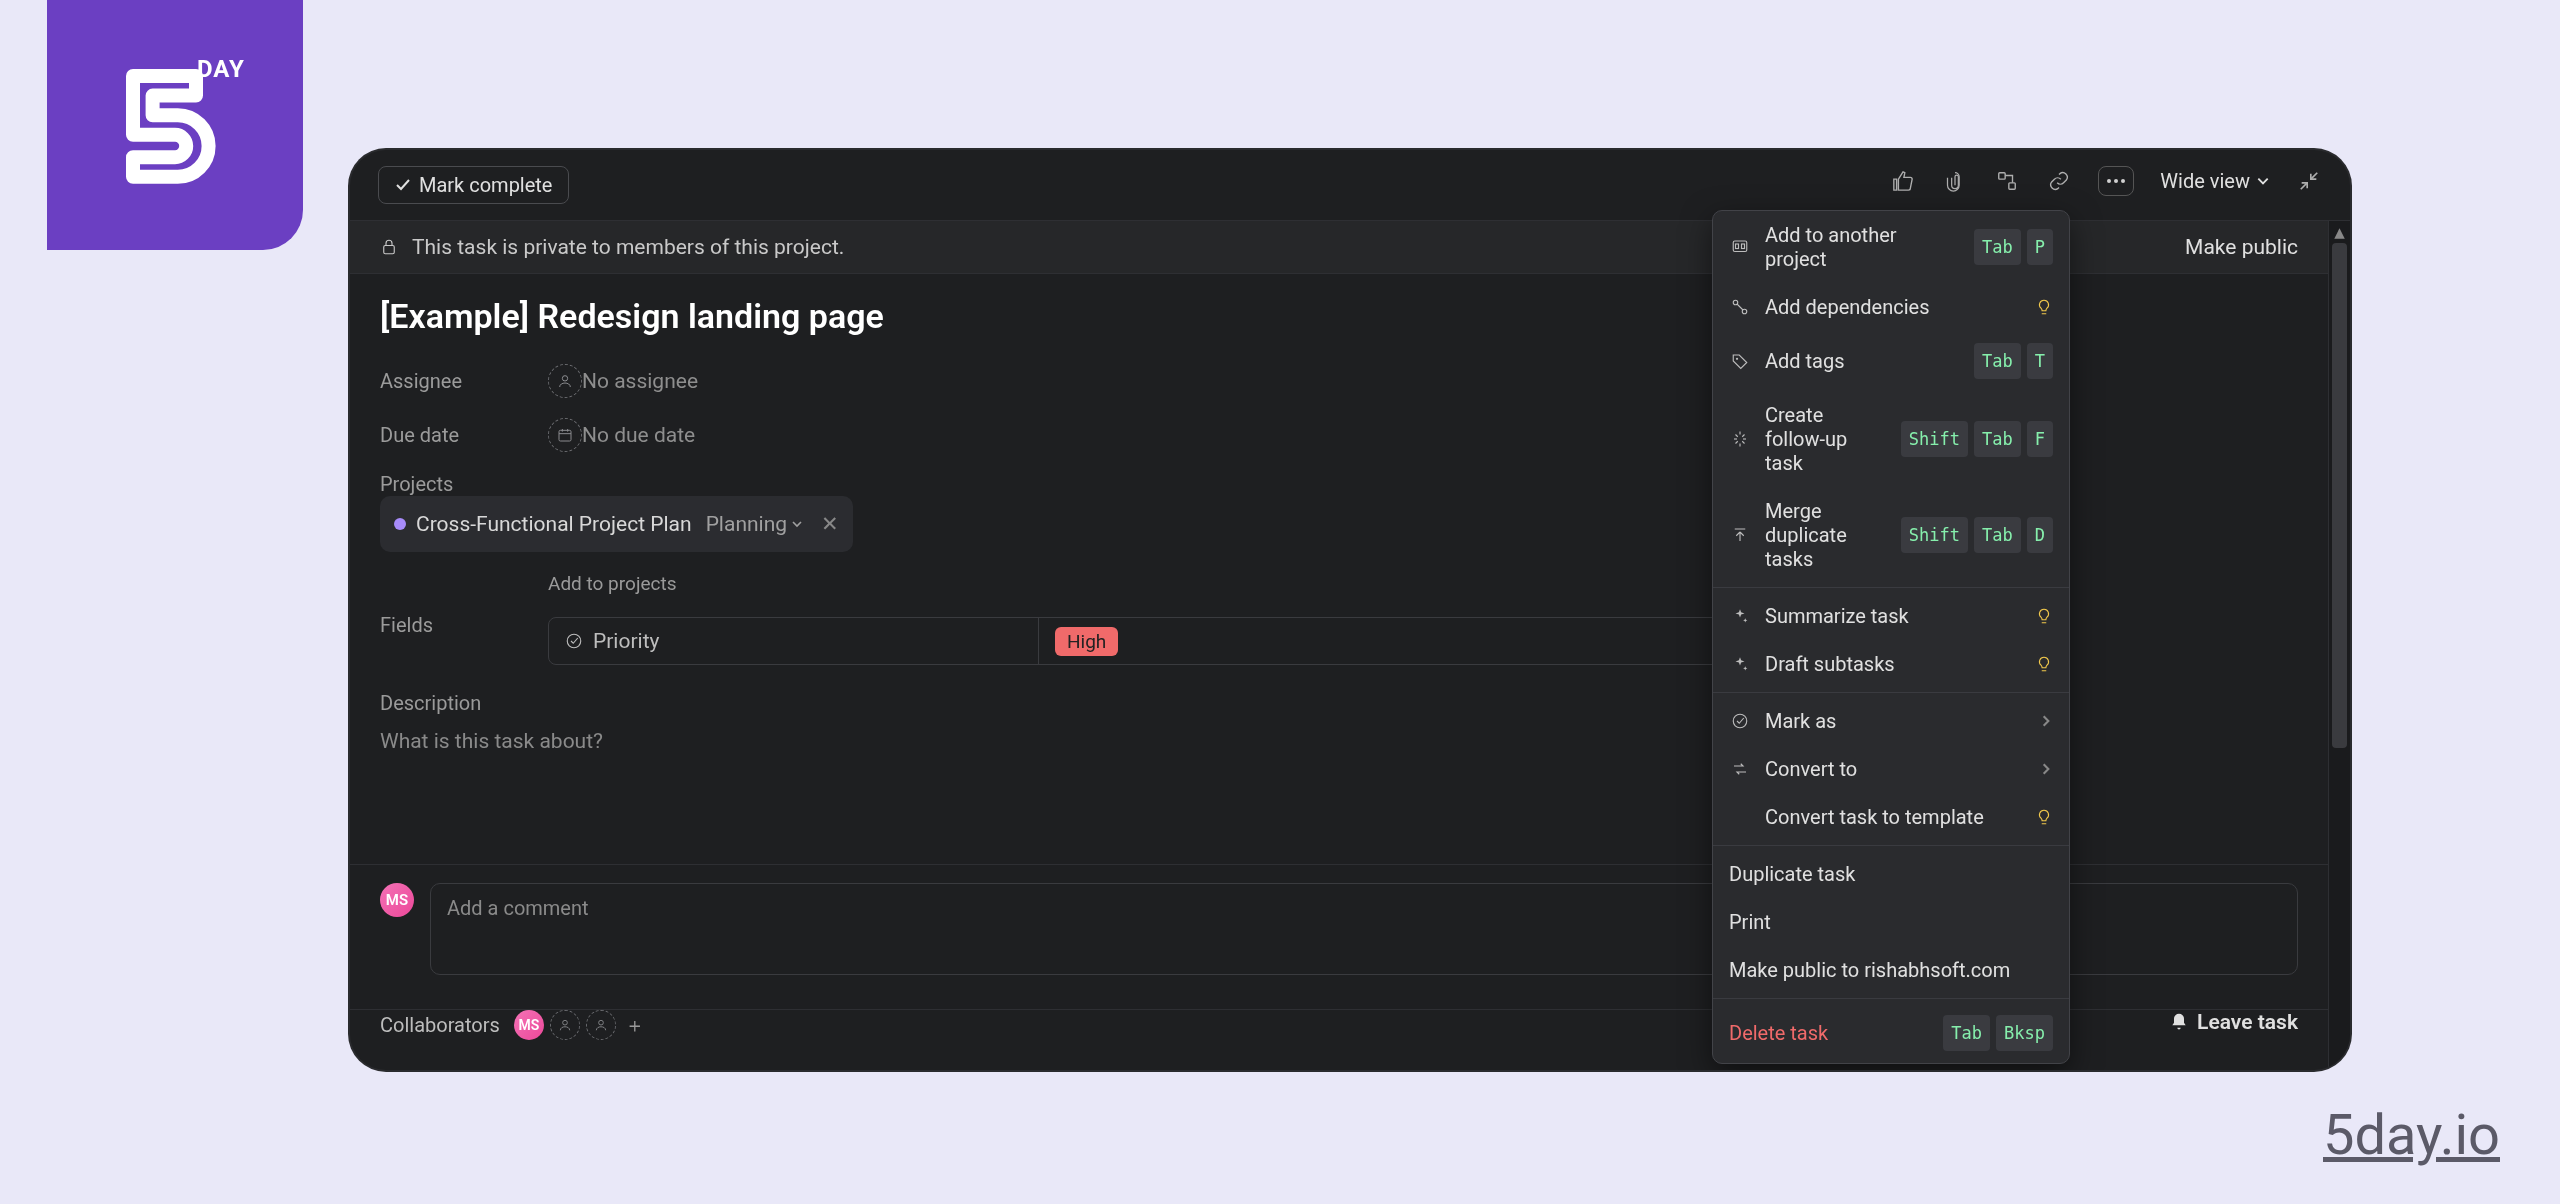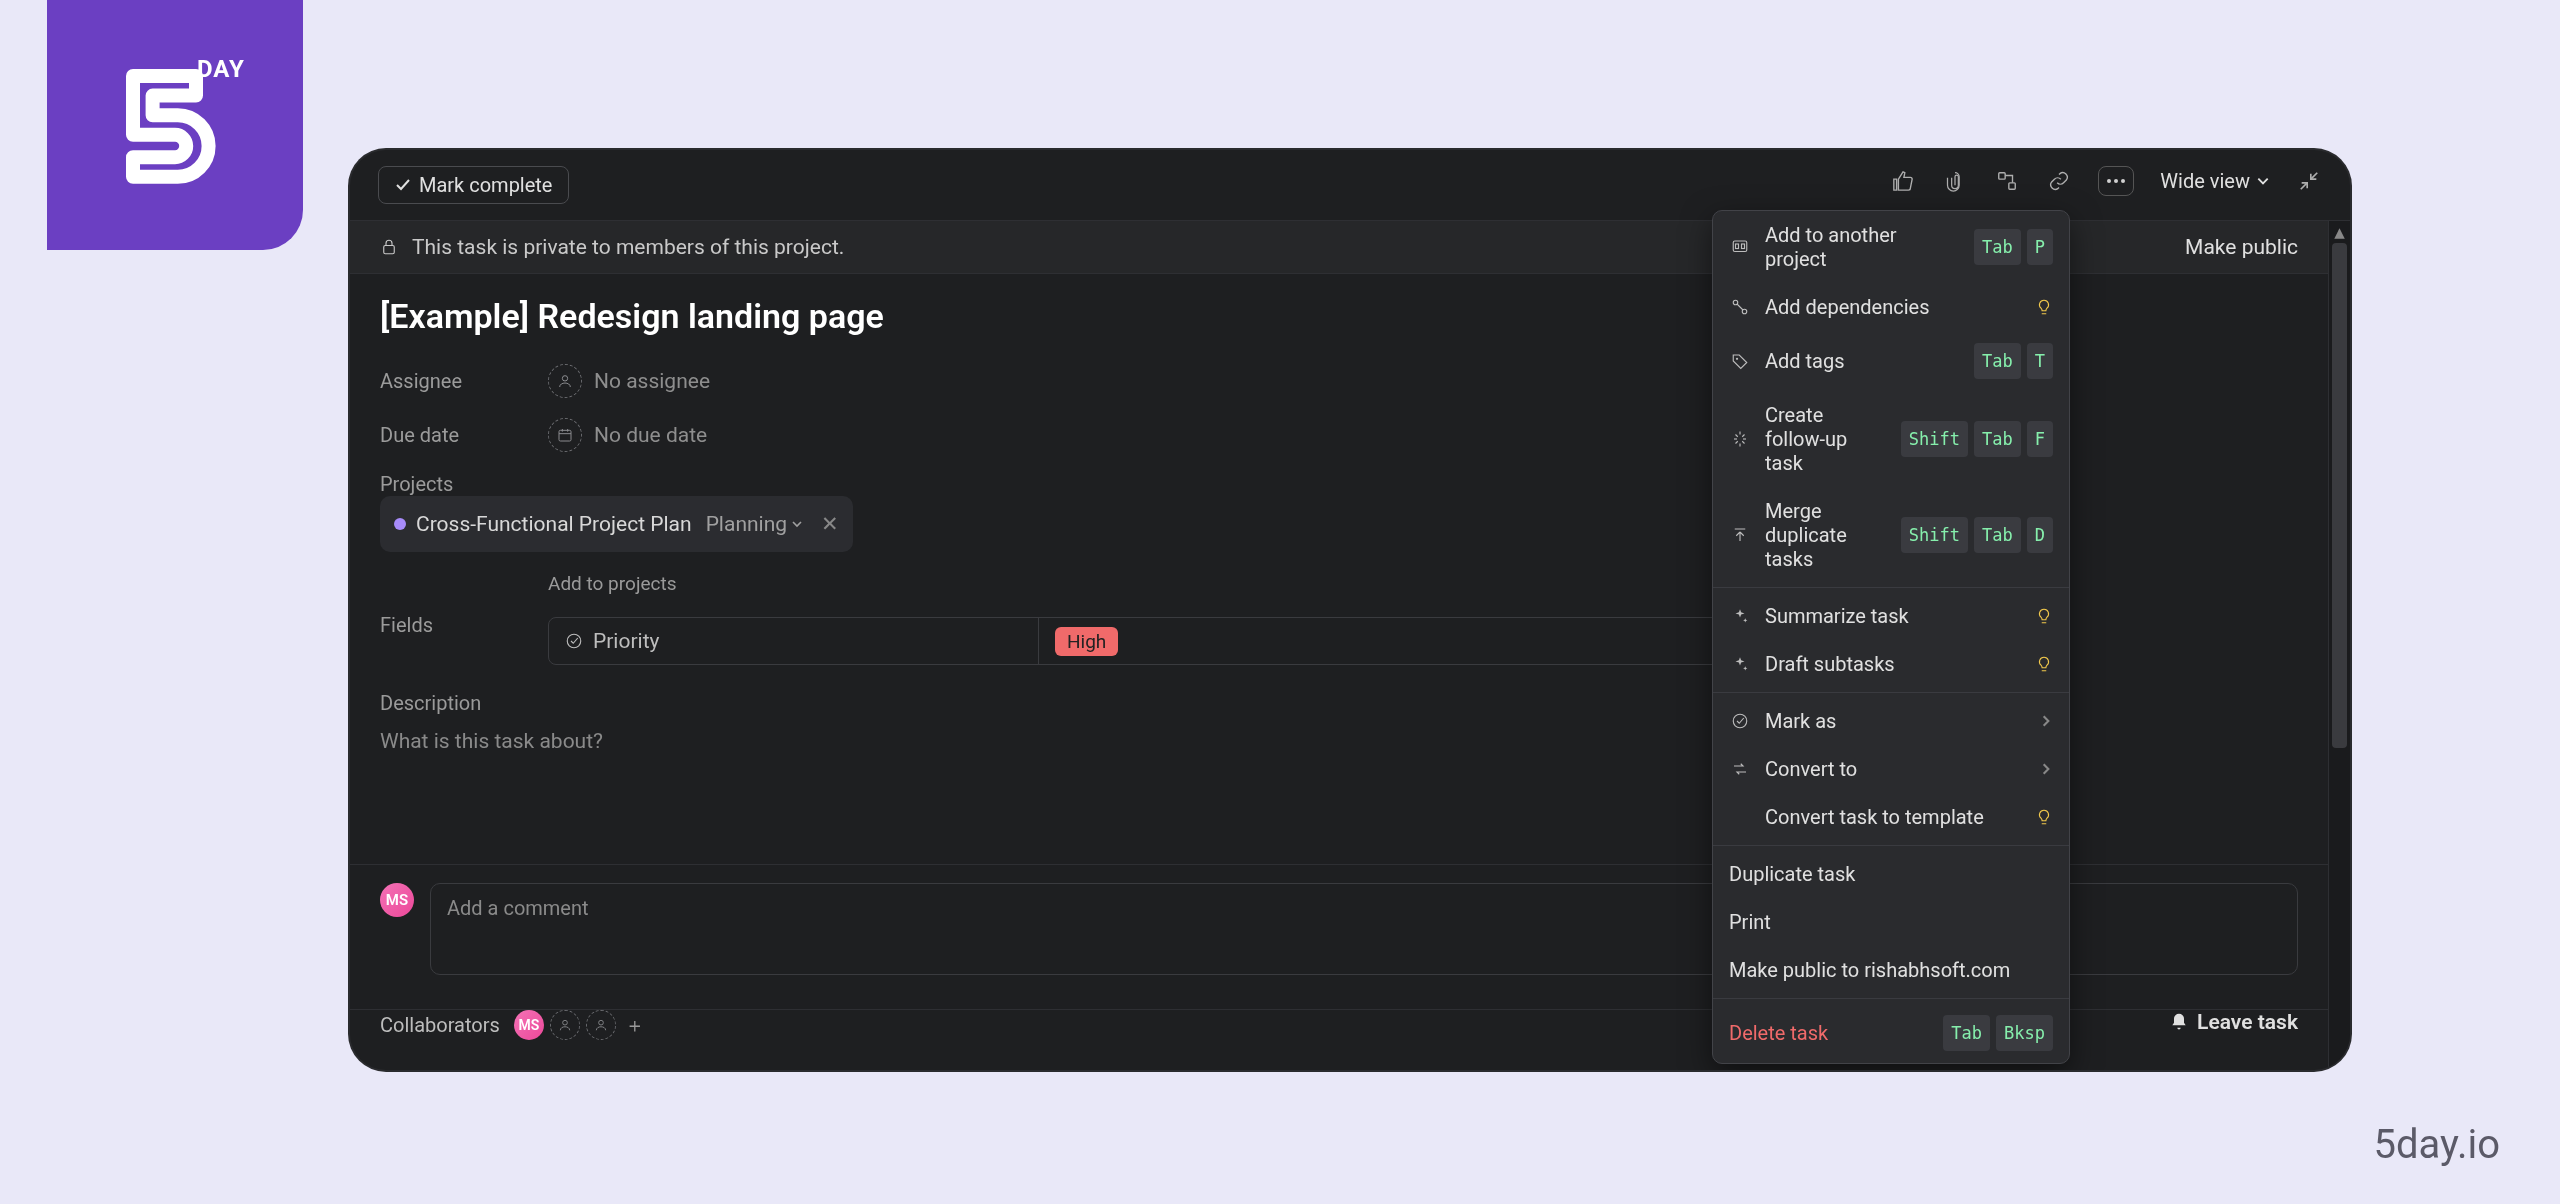--- a/index.html
+++ b/index.html
@@ -25,23 +25,24 @@
   }
   .logo-badge svg { width: 140px; height: 140px; }
   .logo-day {
     position: absolute;
     left: 150px; top: 55px;
     color: #fff; font-size: 24px; font-weight: 700; letter-spacing: 1px;
   }
   .footer-url {
     position: absolute;
     right: 60px; bottom: 36px;
-    font-size: 40px;
+    font-size: 56px;
     color: #5b5a68;
     font-weight: 400;
+    text-decoration: underline;
   }
   .task-window {
     position: absolute;
     left: 350px; top: 150px;
     width: 2000px; height: 920px;
     background: #1e1f21;
     border-radius: 36px;
     box-shadow: 0 0 0 2px #2a2b2e;
     overflow: hidden;
     color: #d8d8d8;
@@ -88,21 +89,21 @@
     background: #262729;
     border-bottom: 1px solid #2e2f33;
     color: #c9c9c9;
     font-size: 21px;
   }
   .privacy-left { display:flex; align-items:center; gap:14px;}
   .task-body { padding: 22px 30px; }
   .task-title { font-size: 34px; font-weight: 600; color:#fff; margin-bottom: 28px;}
   .field-row { display:flex; align-items:center; margin-bottom: 20px; }
   .field-label { width: 168px; color:#9b9b9b; font-size: 20px;}
-  .field-val { display:flex; align-items:center; gap:12px;}
+  .field-val { display:flex; align-items:center; }
   .avatar-dashed {
     width:34px; height:34px; border-radius:50%;
     border:1.5px dashed #6a6b6f;
     display:flex; align-items:center; justify-content:center;
     color:#8a8b8f;
   }
   .cal-dashed {
     width:34px; height:34px; border-radius:50%;
     border:1.5px dashed #6a6b6f;
     display:flex; align-items:center; justify-content:center;

